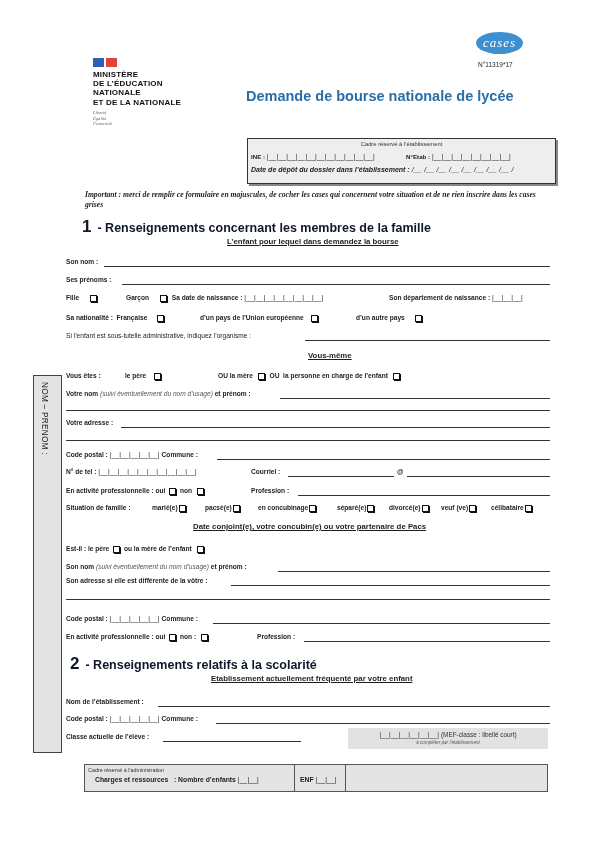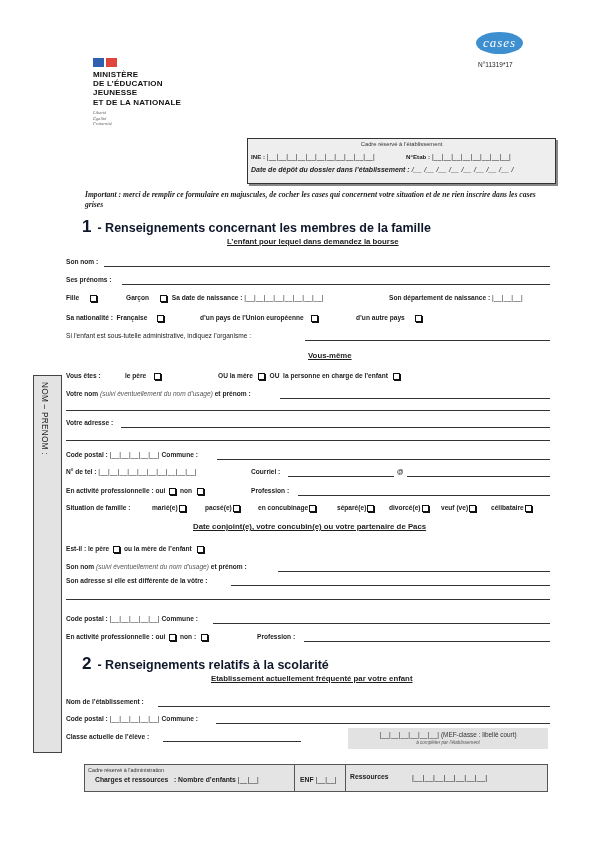--- a/index.html
+++ b/index.html
@@ -35,31 +35,32 @@
 </head>
 <body>
 
 <div class="flag">
     <div class="b"></div>
     <div class="r"></div>
   </div>
 <div class="ministry">
   <div>MINISTÈRE</div>
   <div>DE L’ÉDUCATION</div>
-  <div>JEUNESSE</div>
+  <div>NATIONALE</div>
   <div>ET DE LA NATIONALE</div>
 </div>
 <div class="motto">
   <div>Liberté</div>
   <div>Égalité</div>
   <div>Fraternité</div>
 </div>
 <div class="cerfa">cases</div>
 <div class="cerfa-num">N°11319*17</div>
 <div class="title">
+  <div>Demande de bourse nationale de lycée</div>
 </div>
 
 <div class="estab-box">
   <div class="abs" style="left:0;width:307px;top:2px;text-align:center;font-size:5.8px;color:#333">Cadre réservé à l’établissement</div>
   <div class="abs lbl" style="left:3px;top:14px;font-size:6.2px">
     <span>INE :</span>
     <span class="seg">|__|__|__|__|__|__|__|__|__|__|__|</span>
   </div>
   <div class="abs lbl" style="left:158px;top:14px;font-size:6.2px">
     <span>N°Etab :</span>
@@ -206,21 +207,21 @@
 
 <div class="abs lbl" style="left:66px;top:633px">
   <span>En activité professionnelle : oui</span>
   <span class="cb" style="margin:0 2px"></span>
   <span>non :</span>
   <span class="cb"></span>
 </div>
 <div class="abs lbl" style="left:257px;top:633px">Profession :</div>
 <div class="abs line" style="left:304px;top:641px;width:246px"></div>
 
-<div class="abs sechead" style="left:82px;top:654px">
+<div class="abs sechead" style="left:70px;top:654px">
   <span class="num">2</span><span>- Renseignements relatifs à la scolarité</span>
 </div>
 <div class="abs subhead" style="left:211px;top:674px">Etablissement actuellement fréquenté par votre enfant</div>
 
 <div class="abs lbl" style="left:66px;top:698px">Nom de l’établissement :</div>
 <div class="abs line" style="left:158px;top:706px;width:392px"></div>
 
 <div class="abs lbl" style="left:66px;top:715px">
   <span>Code postal :</span>
   <span class="seg">|__|__|__|__|__|</span>
@@ -250,17 +251,13 @@
       <span>: Nombre d’enfants</span>
       <span class="seg">|__|__|</span>
     </div>
   </div>
   <div class="cell" style="left:210px;width:50px">
     <div class="abs lbl" style="left:5px;top:11px;font-size:6.8px">
       <span>ENF</span>
       <span class="seg">|__|__|</span>
     </div>
   </div>
-  <div class="cell" style="left:261px;width:200px;border-right:none">
-    <div class="abs lbl" style="left:4px;top:8px;font-size:6.8px">Ressources</div>
-    <div class="abs seg" style="left:66px;top:8px;font-size:7.2px">|__|__|__|__|__|__|__|</div>
-  </div>
 </div>
 
 </body></html>

